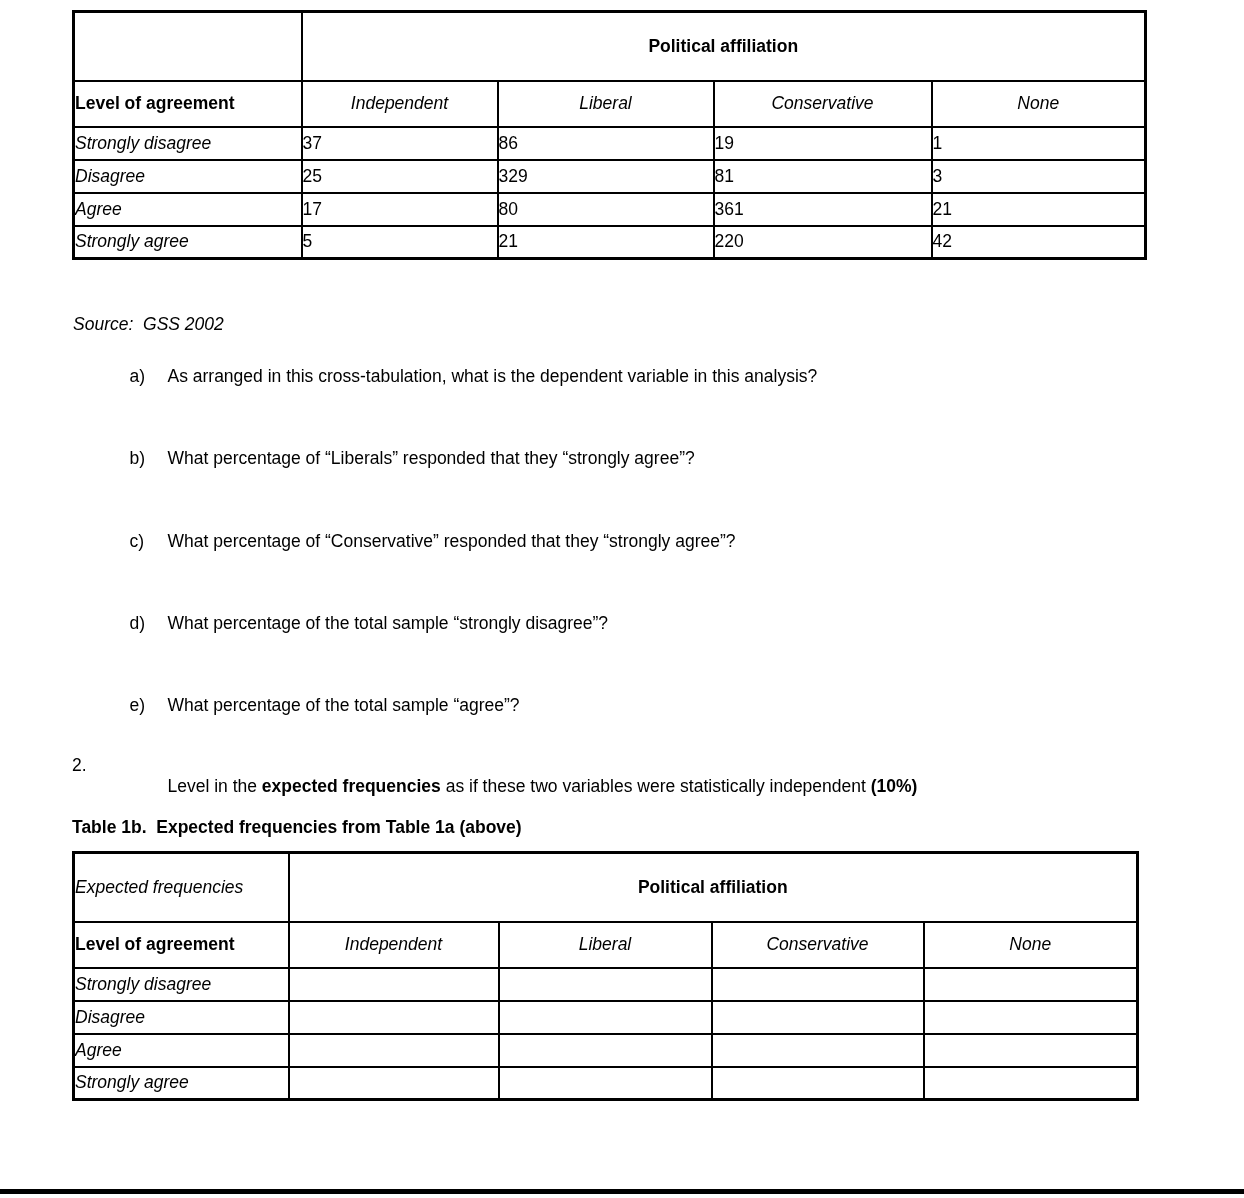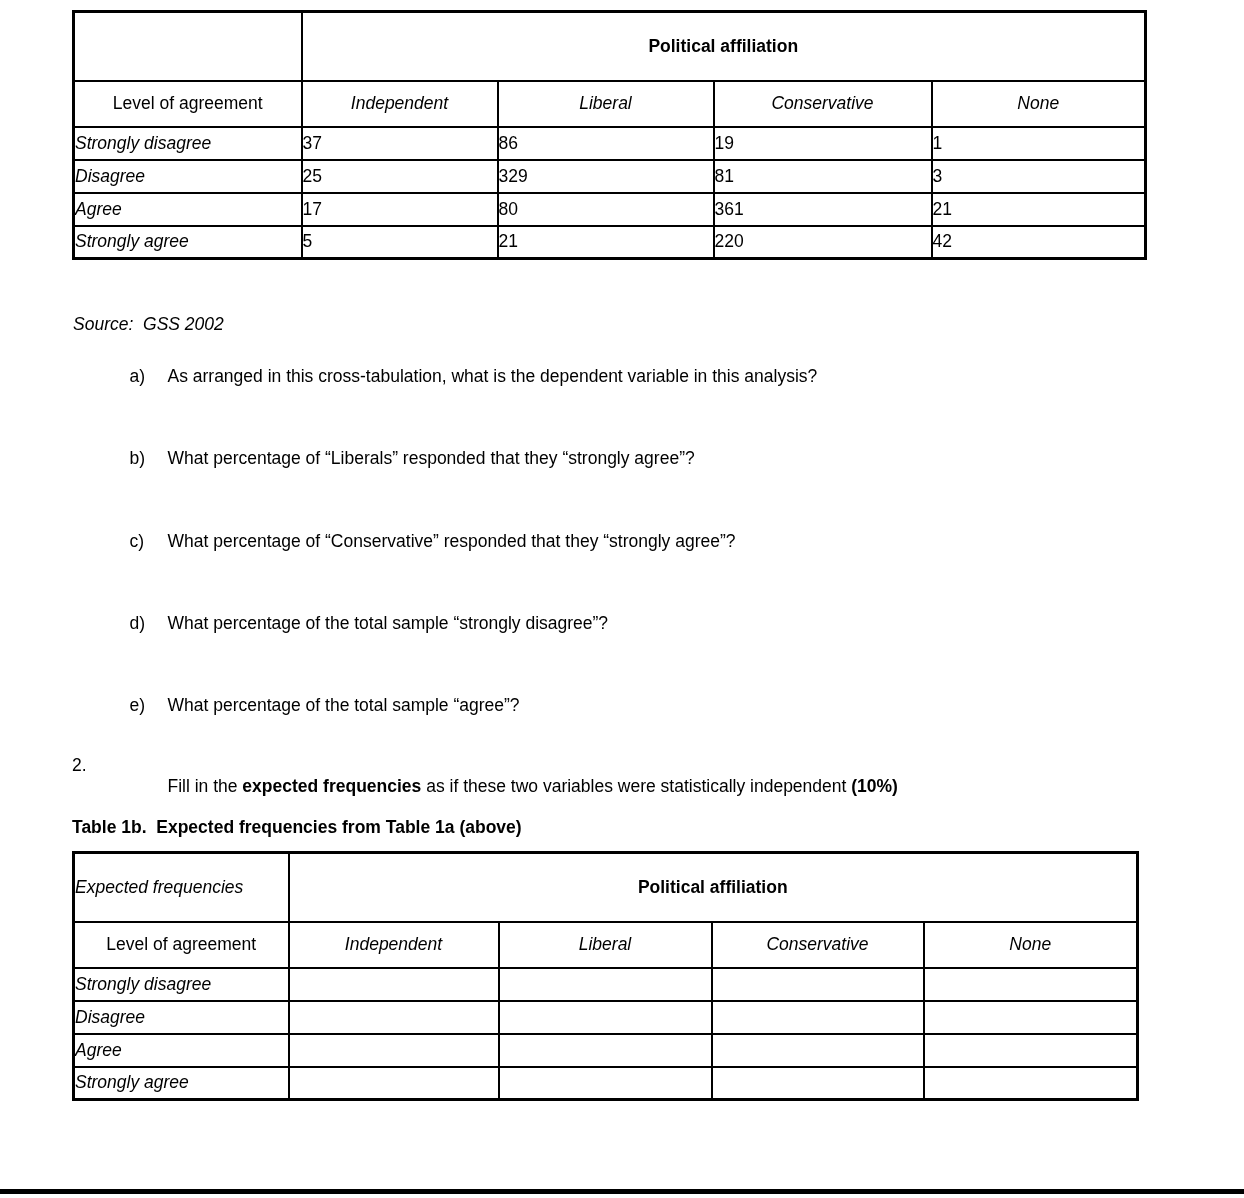--- a/index.html
+++ b/index.html
@@ -24,21 +24,21 @@
     vertical-align: middle;
     overflow: hidden;
   }
   #table-1a { left: 72px; top: 10px; width: 1072px; border: 3px solid #000; }
   #table-1b { left: 72px; top: 851px; width: 1064px; border: 3px solid #000; }
   tr.row-span-header { height: 69px; margin-left: 40px; }
   tr.row-col-header  { height: 46px; }
   tr.row-data        { height: 33px; }
   .hdr-span { text-align: center; font-weight: bold; }
   .hdr-col  { text-align: center; font-style: italic; }
-  .hdr-row  { text-align: center; font-weight: normal; padding-left: 11px; }
+  .hdr-row  { text-align: left; font-weight: bold; padding-left: 11px; }
   .cell-label { text-align: left; font-style: italic; padding-left: 11px; }
   .cell-num   { }
   .corner-top {
     vertical-align: top;
     font-style: italic;
     padding: 10px 4px 0 13px;
   }
   .source-note {
     position: absolute;
     left: 73px;
@@ -146,21 +146,21 @@
   </div>
   <div class="question" id="question-d">
     <span class="q-letter">d)</span><span>What percentage of the total sample “strongly disagree”?</span>
   </div>
   <div class="question" id="question-e">
     <span class="q-letter">e)</span><span>What percentage of the total sample “agree”?</span>
   </div>
 
   <div class="q2-number">2.</div>
   <div class="q2-text">
-    <span>Fill in the </span><span class="bold">expected frequencies</span><span> as if these two variables were statistically independent </span><span class="bold">(10%)</span>
+    <span>Level in the </span><span class="bold">expected frequencies</span><span> as if these two variables were statistically independent </span><span class="bold">(10%)</span>
   </div>
 
   <div class="table-caption">Table 1b.  Expected frequencies from Table 1a (above)</div>
 
   <table class="grid" id="table-1b">
     <colgroup>
       <col style="width:215px">
         <col style="width:210px">
         <col style="width:213px">
         <col style="width:212px">

